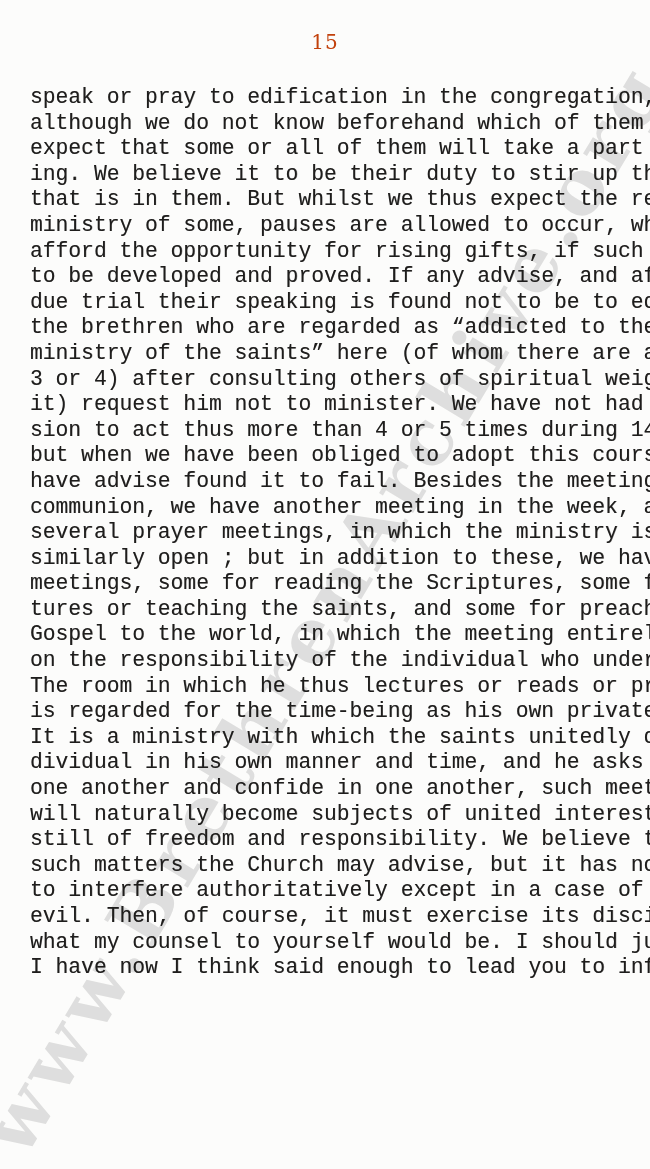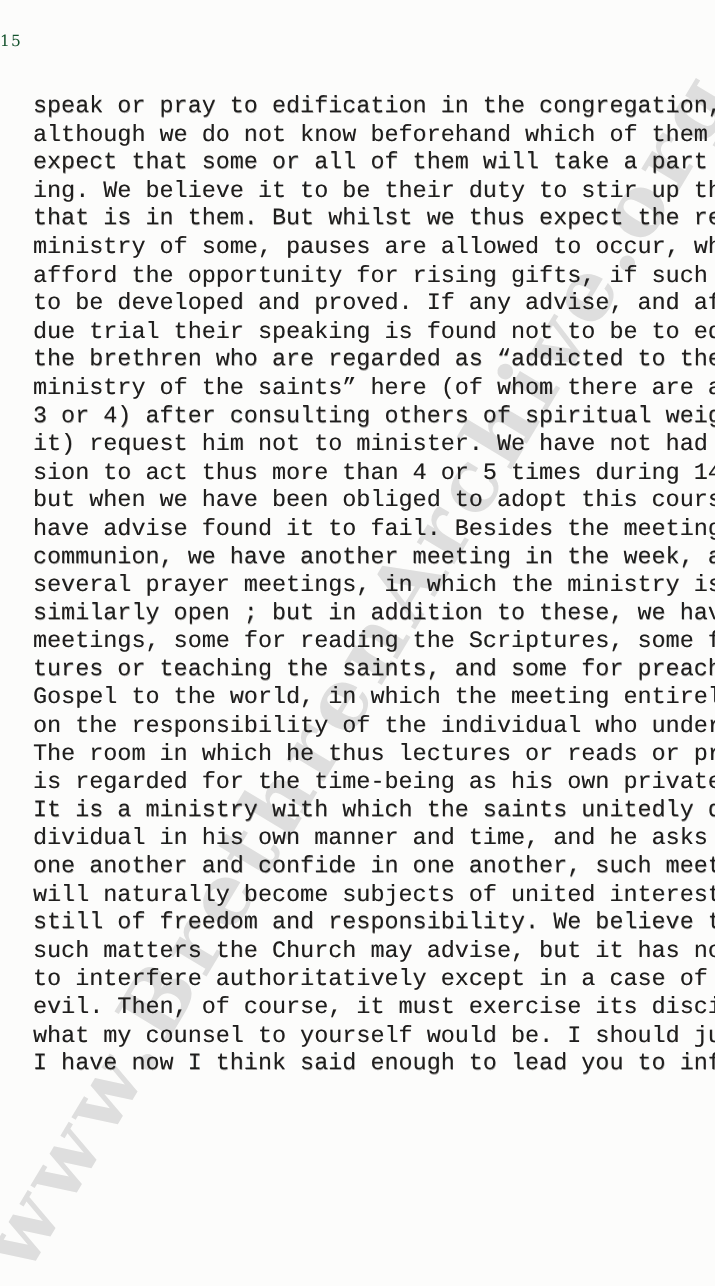--- a/index.html
+++ b/index.html
@@ -32,24 +32,24 @@
     white-space: nowrap;
     color: rgba(120, 120, 120, 0.22);
     z-index: 1;
     user-select: none;
   }
   .page-number {
     position: absolute;
     top: 30px;
     left: 0;
     width: 100%;
-    text-align: left;
-    font-size: 14px;
+    text-align: center;
+    font-size: 20px;
     letter-spacing: 1px;
-    color: #14532d;
+    color: #c2410c;
     z-index: 2;
   }
   .text-block {
     position: absolute;
     top: 85px;
     left: 30px;
     width: 593px;
     z-index: 2;
     font-size: 21.3px;
     line-height: 25.6px;

